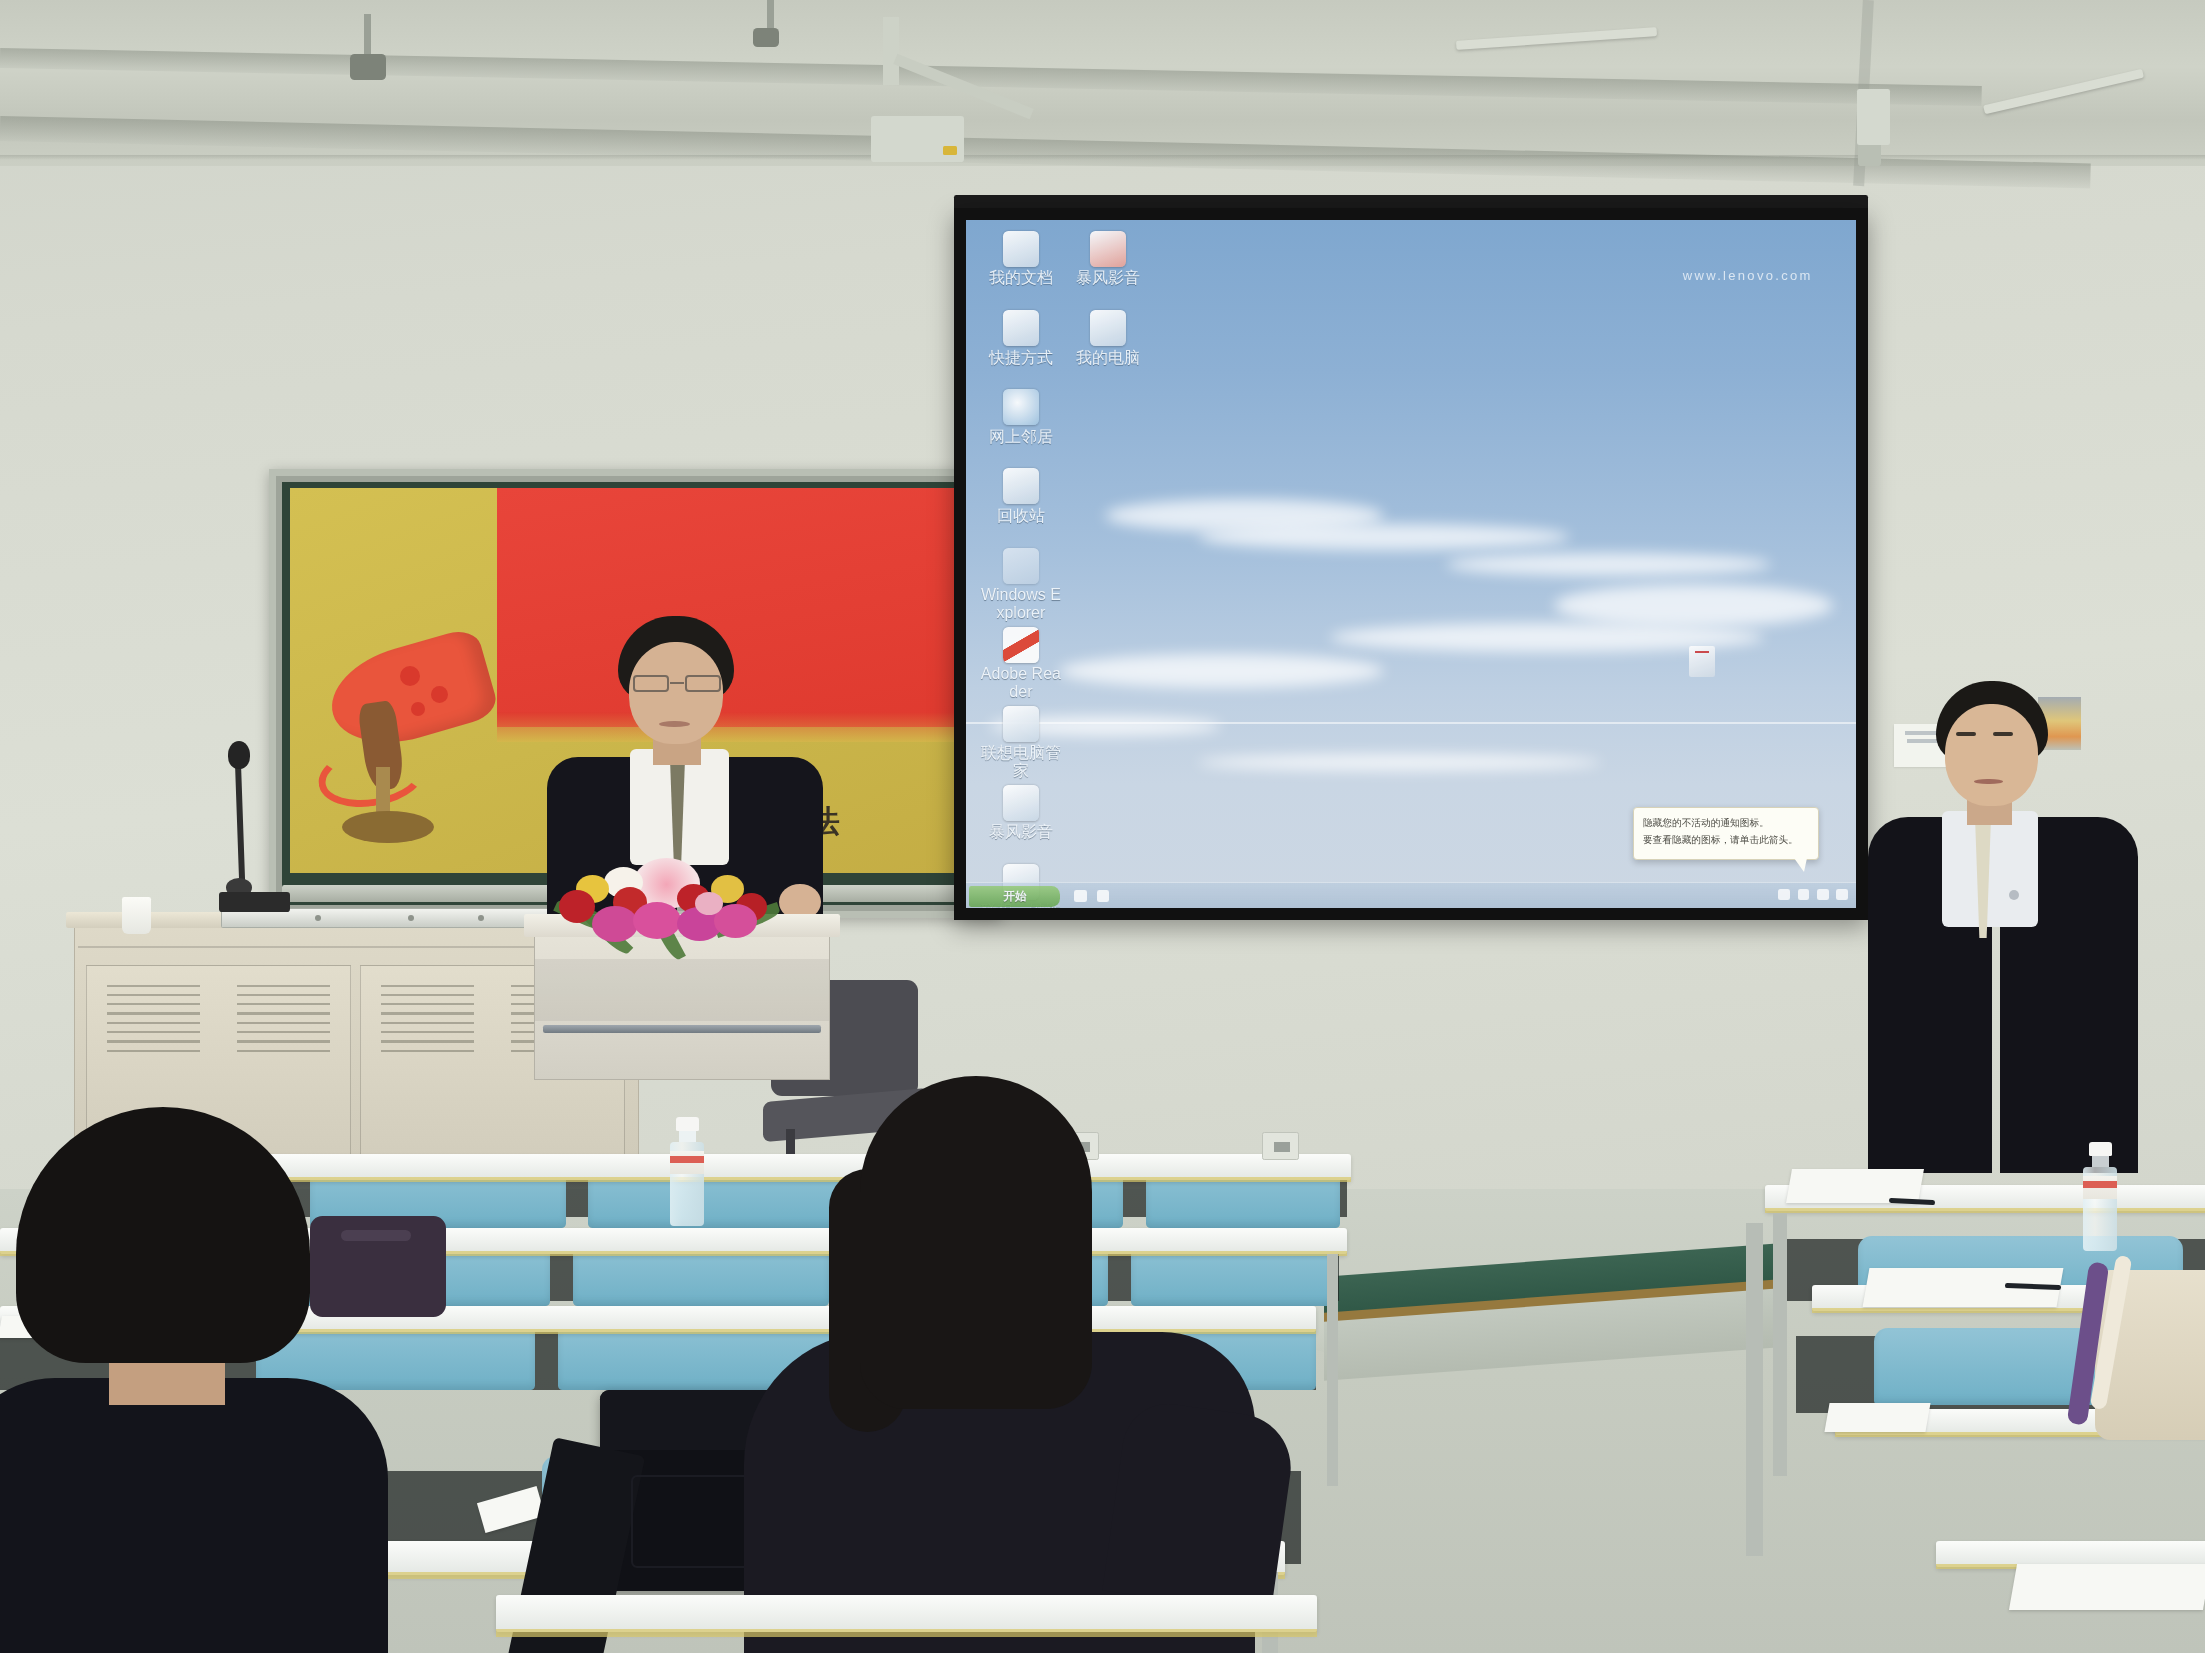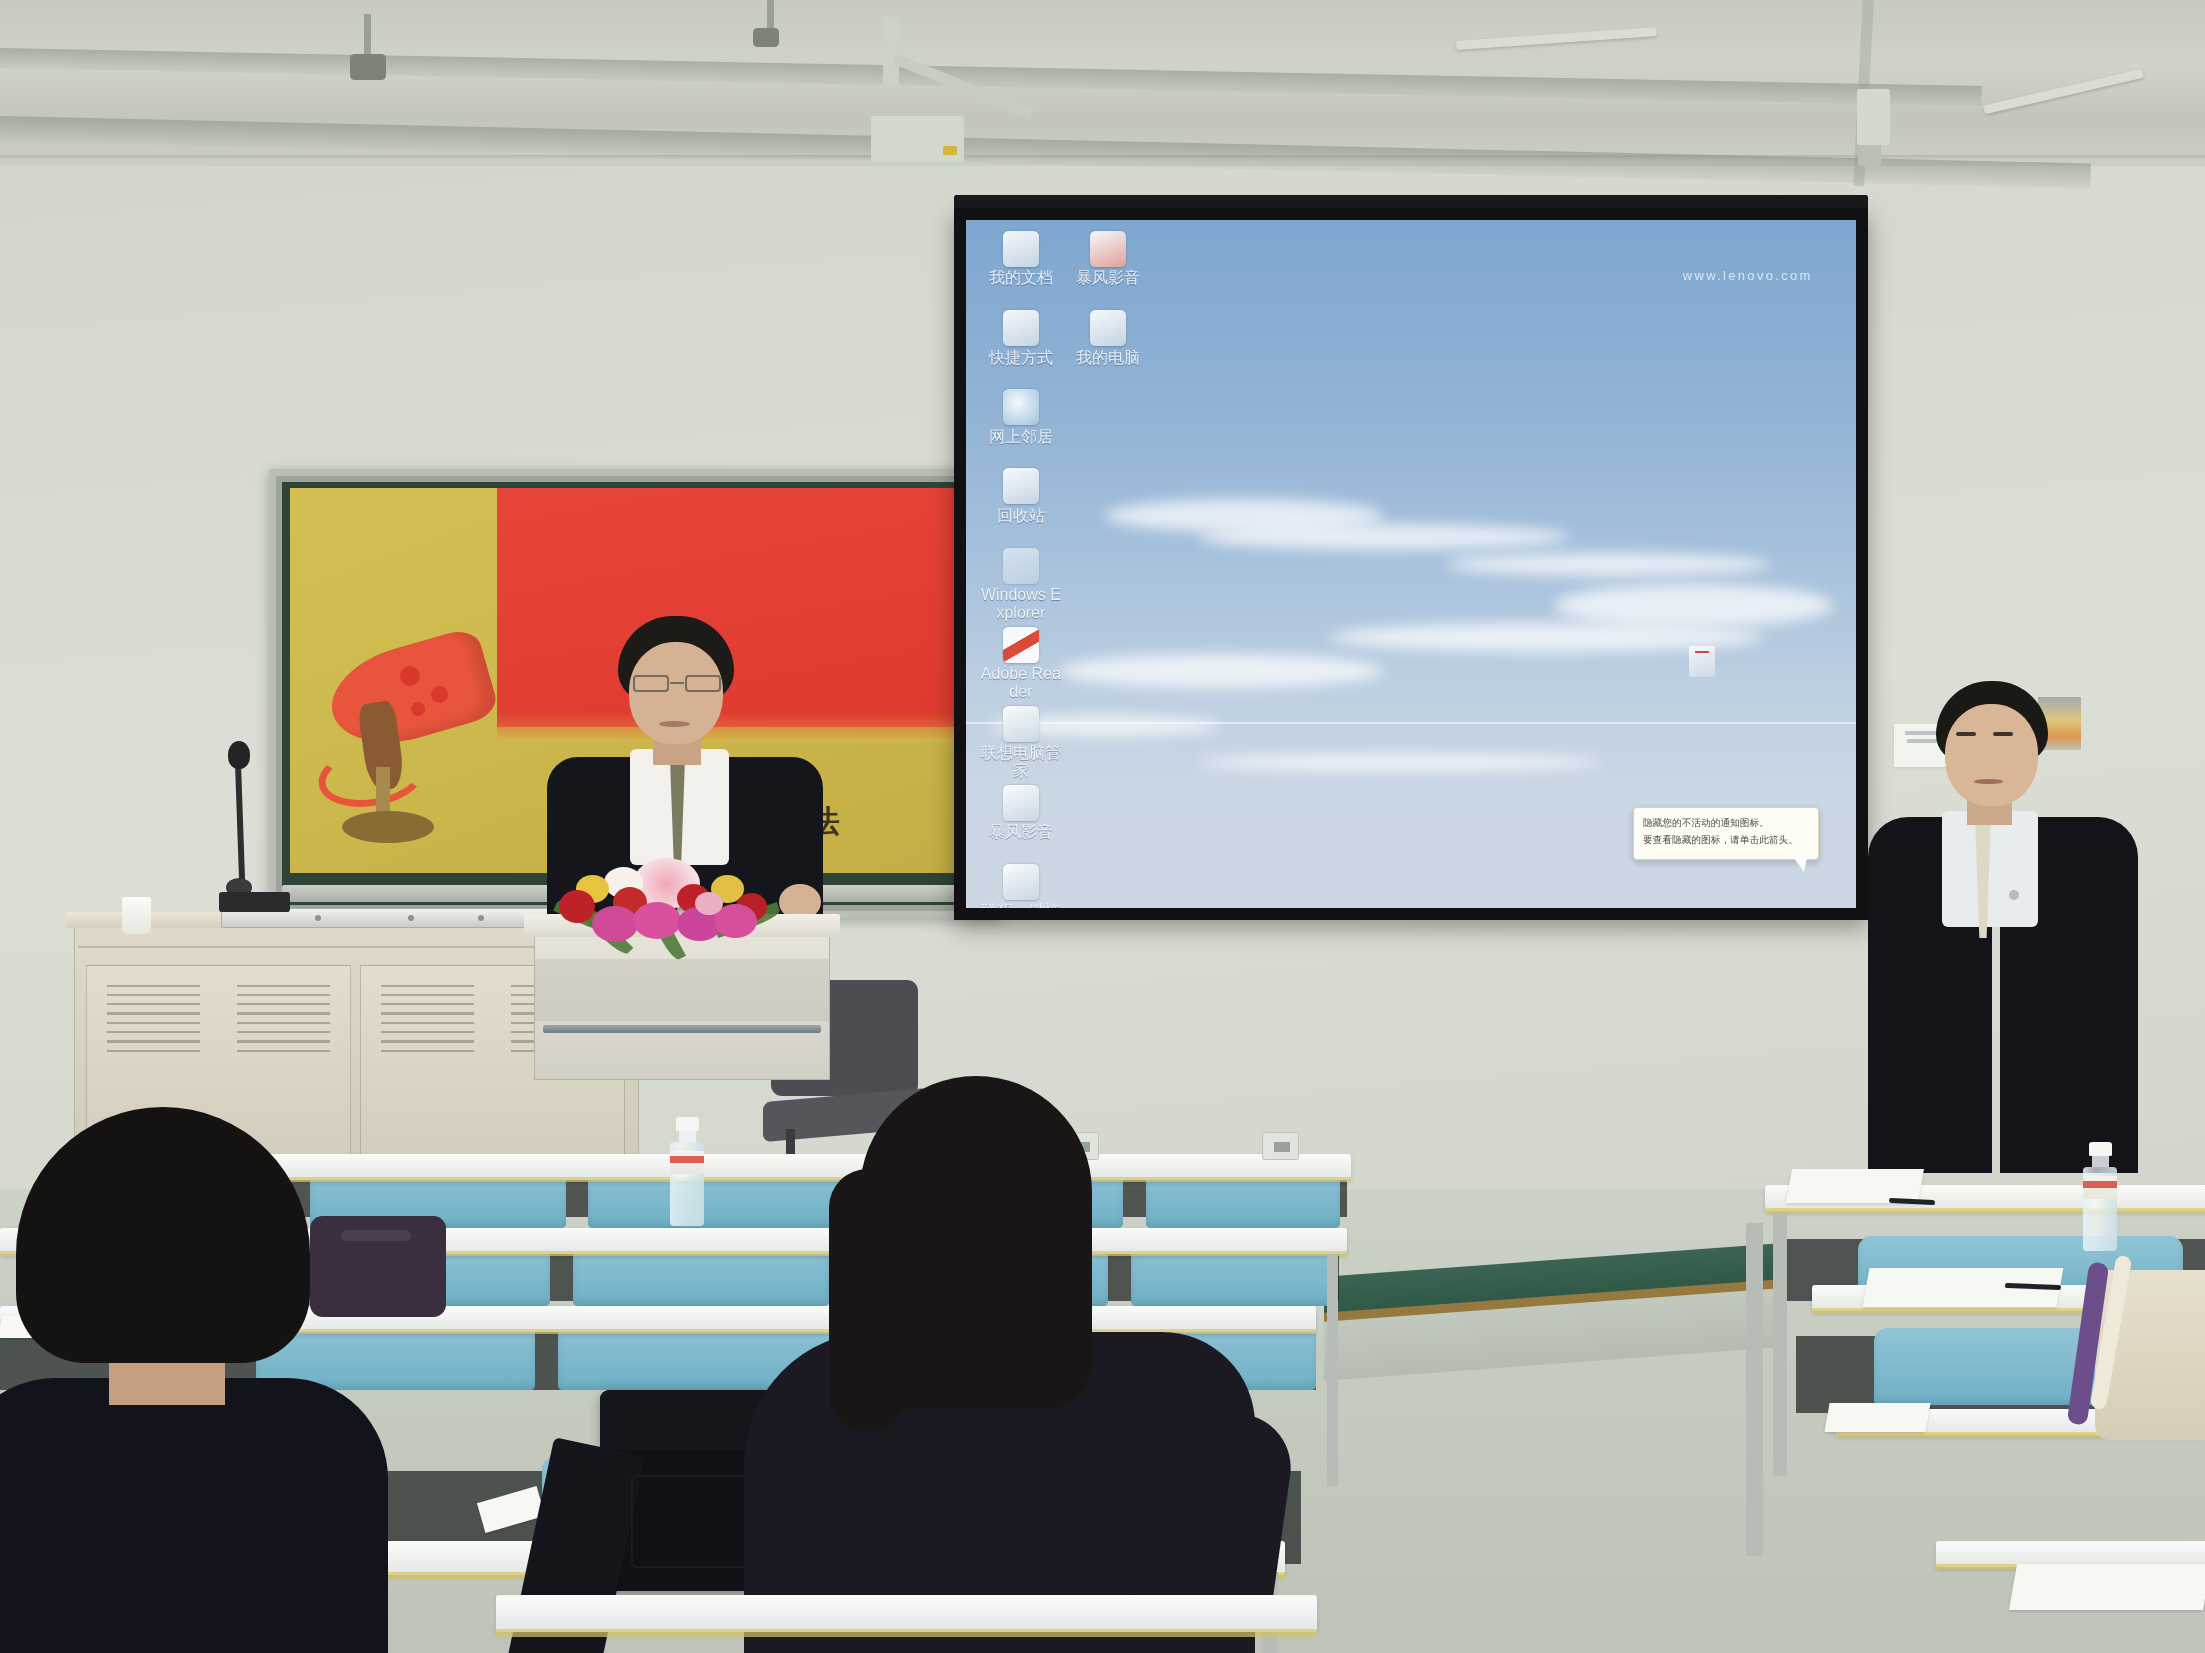--- a/index.html
+++ b/index.html
@@ -386,20 +386,33 @@
       <div class="paperclip">
           <b></b>
         </div>
 
       <div class="balloon">
         <p>隐藏您的不活动的通知图标。</p>
         <p>要查看隐藏的图标，请单击此箭头。</p>
         <div class="tail"></div>
       </div>
 
+      <div class="taskbar">
+        <div class="startbtn">开始</div>
+        <div class="qlaunch">
+          <i></i>
+          <i></i>
+        </div>
+        <div class="tray">
+          <i></i>
+          <i></i>
+          <i></i>
+          <i></i>
+        </div>
+      </div>
 
     </div>
   </div>
 
   <div class="wallsign">
     <i></i>
     <i></i>
   </div>
   <div class="poster"></div>
 

